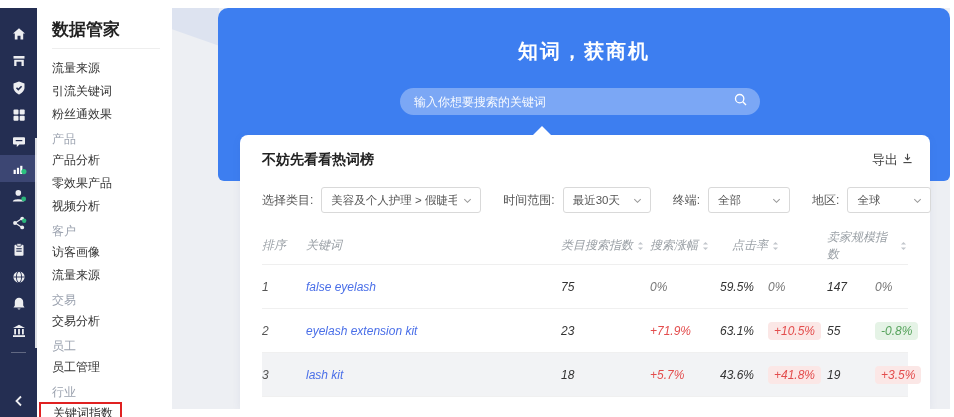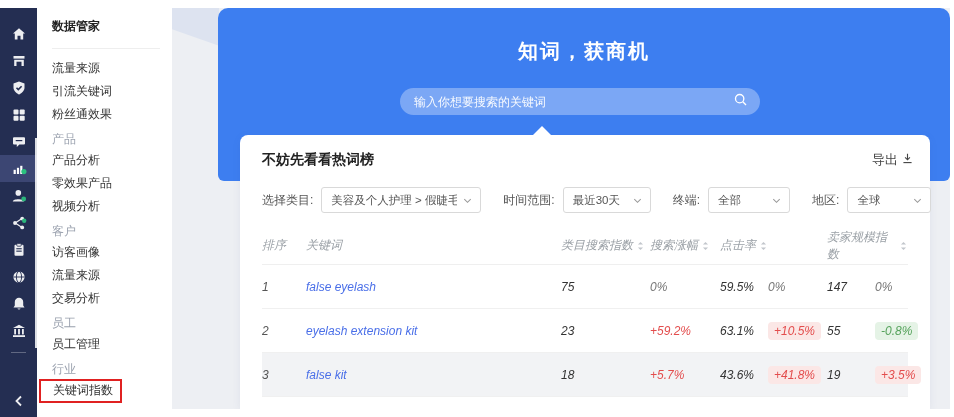--- a/index.html
+++ b/index.html
@@ -15,21 +15,21 @@
   .rail-icon svg { width:16px; height:16px; }
   .rail-icon.active { background:#3c4673; opacity:1; }
   .rail-divider { width:15px; height:1px; background:rgba(255,255,255,.28); margin:8px 0; }
   .rail-collapse { margin-top:26px; }
   .rail-scroll { position:absolute; right:0; top:130px; height:210px; width:2px;
     background:rgba(255,255,255,.85); }
 
   
   .menu { position:absolute; left:37px; top:8px; bottom:0; width:135px;
     background:#fff; padding:10px 0 0 15px; overflow:hidden; }
-  .menu-title { font-size:12px; font-weight:bold; color:#222; height:28px; }
+  .menu-title { font-size:17px; font-weight:bold; color:#222; height:28px; }
   .menu-rule { width:108px; height:1px; background:#eee; margin:2px 0 8px 0; }
   .menu-section { font-size:12px; color:#9aa1ae; height:20px; line-height:20px; margin-top:3px; }
   .menu-item { font-size:12px; color:#333; height:23px; line-height:23px; cursor:pointer; white-space:nowrap; }
   .menu-item .annot { display:inline-block; border:2px solid #e02121; padding:0 7px 1px 12px;
     margin-left:-13px; line-height:19px; }
 
   
   .main { position:absolute; left:172px; top:8px; right:4px; bottom:8px;
     background:#edeff3; overflow:hidden; }
   .deco { position:absolute; left:0; top:0; width:47px; height:46px; background:#dde3f0;
@@ -197,20 +197,21 @@
       <div class="menu-item">流量来源</div>
       <div class="menu-item">引流关键词</div>
       <div class="menu-item">粉丝通效果</div>
       <div class="menu-section">产品</div>
       <div class="menu-item">产品分析</div>
       <div class="menu-item">零效果产品</div>
       <div class="menu-item">视频分析</div>
       <div class="menu-section">客户</div>
       <div class="menu-item">访客画像</div>
       <div class="menu-item">流量来源</div>
+      <div class="menu-section">交易</div>
       <div class="menu-item">交易分析</div>
       <div class="menu-section">员工</div>
       <div class="menu-item">员工管理</div>
       <div class="menu-section">行业</div>
       <div class="menu-item"><span class="annot">关键词指数</span></div>
     </div>
 </div>
 
 <div class="main">
   <div class="deco"></div>
@@ -303,21 +304,21 @@
             </span>
           </div>
           <div class="th" style="grid-column: span 1;">
             <span>搜索涨幅</span>
             <span style="display: flex;">
               <svg viewBox="0 0 10 14">
                 <path d="M2 5.3 5 2.3l3 3zM2 8.7l3 3 3-3z" fill="#c2c6cc"></path>
               </svg>
             </span>
           </div>
-          <div class="th" style="grid-column: span 2;">
+          <div class="th" style="grid-column: span 2; margin-left: 12px;">
             <span>点击率</span>
             <span style="display: flex;">
               <svg viewBox="0 0 10 14">
                 <path d="M2 5.3 5 2.3l3 3zM2 8.7l3 3 3-3z" fill="#c2c6cc"></path>
               </svg>
             </span>
           </div>
           <div class="th" style="grid-column: span 2;">
             <span>卖家规模指数</span>
             <span style="display: flex;">
@@ -335,29 +336,29 @@
             <div class="tone-flat">0%</div>
             <div class="num">59.5%</div>
             <div><span class="tone-flat">0%</span></div>
             <div class="num">147</div>
             <div><span class="tone-flat">0%</span></div>
           </div>
           <div class="trow">
             <div class="rank">2</div>
             <div class="kw">eyelash extension kit</div>
             <div class="num">23</div>
-            <div class="tone-up">+59.2%</div>
+            <div class="tone-up">+71.9%</div>
             <div class="num">63.1%</div>
             <div><span class="badge up">+10.5%</span></div>
             <div class="num">55</div>
             <div><span class="badge down">-0.8%</span></div>
           </div>
           <div class="trow hl">
             <div class="rank">3</div>
-            <div class="kw">false kit</div>
+            <div class="kw">lash kit</div>
             <div class="num">18</div>
             <div class="tone-up">+5.7%</div>
             <div class="num">43.6%</div>
             <div><span class="badge up">+41.8%</span></div>
             <div class="num">19</div>
             <div><span class="badge up">+3.5%</span></div>
           </div>
         </div>
     </div>
   </div>

